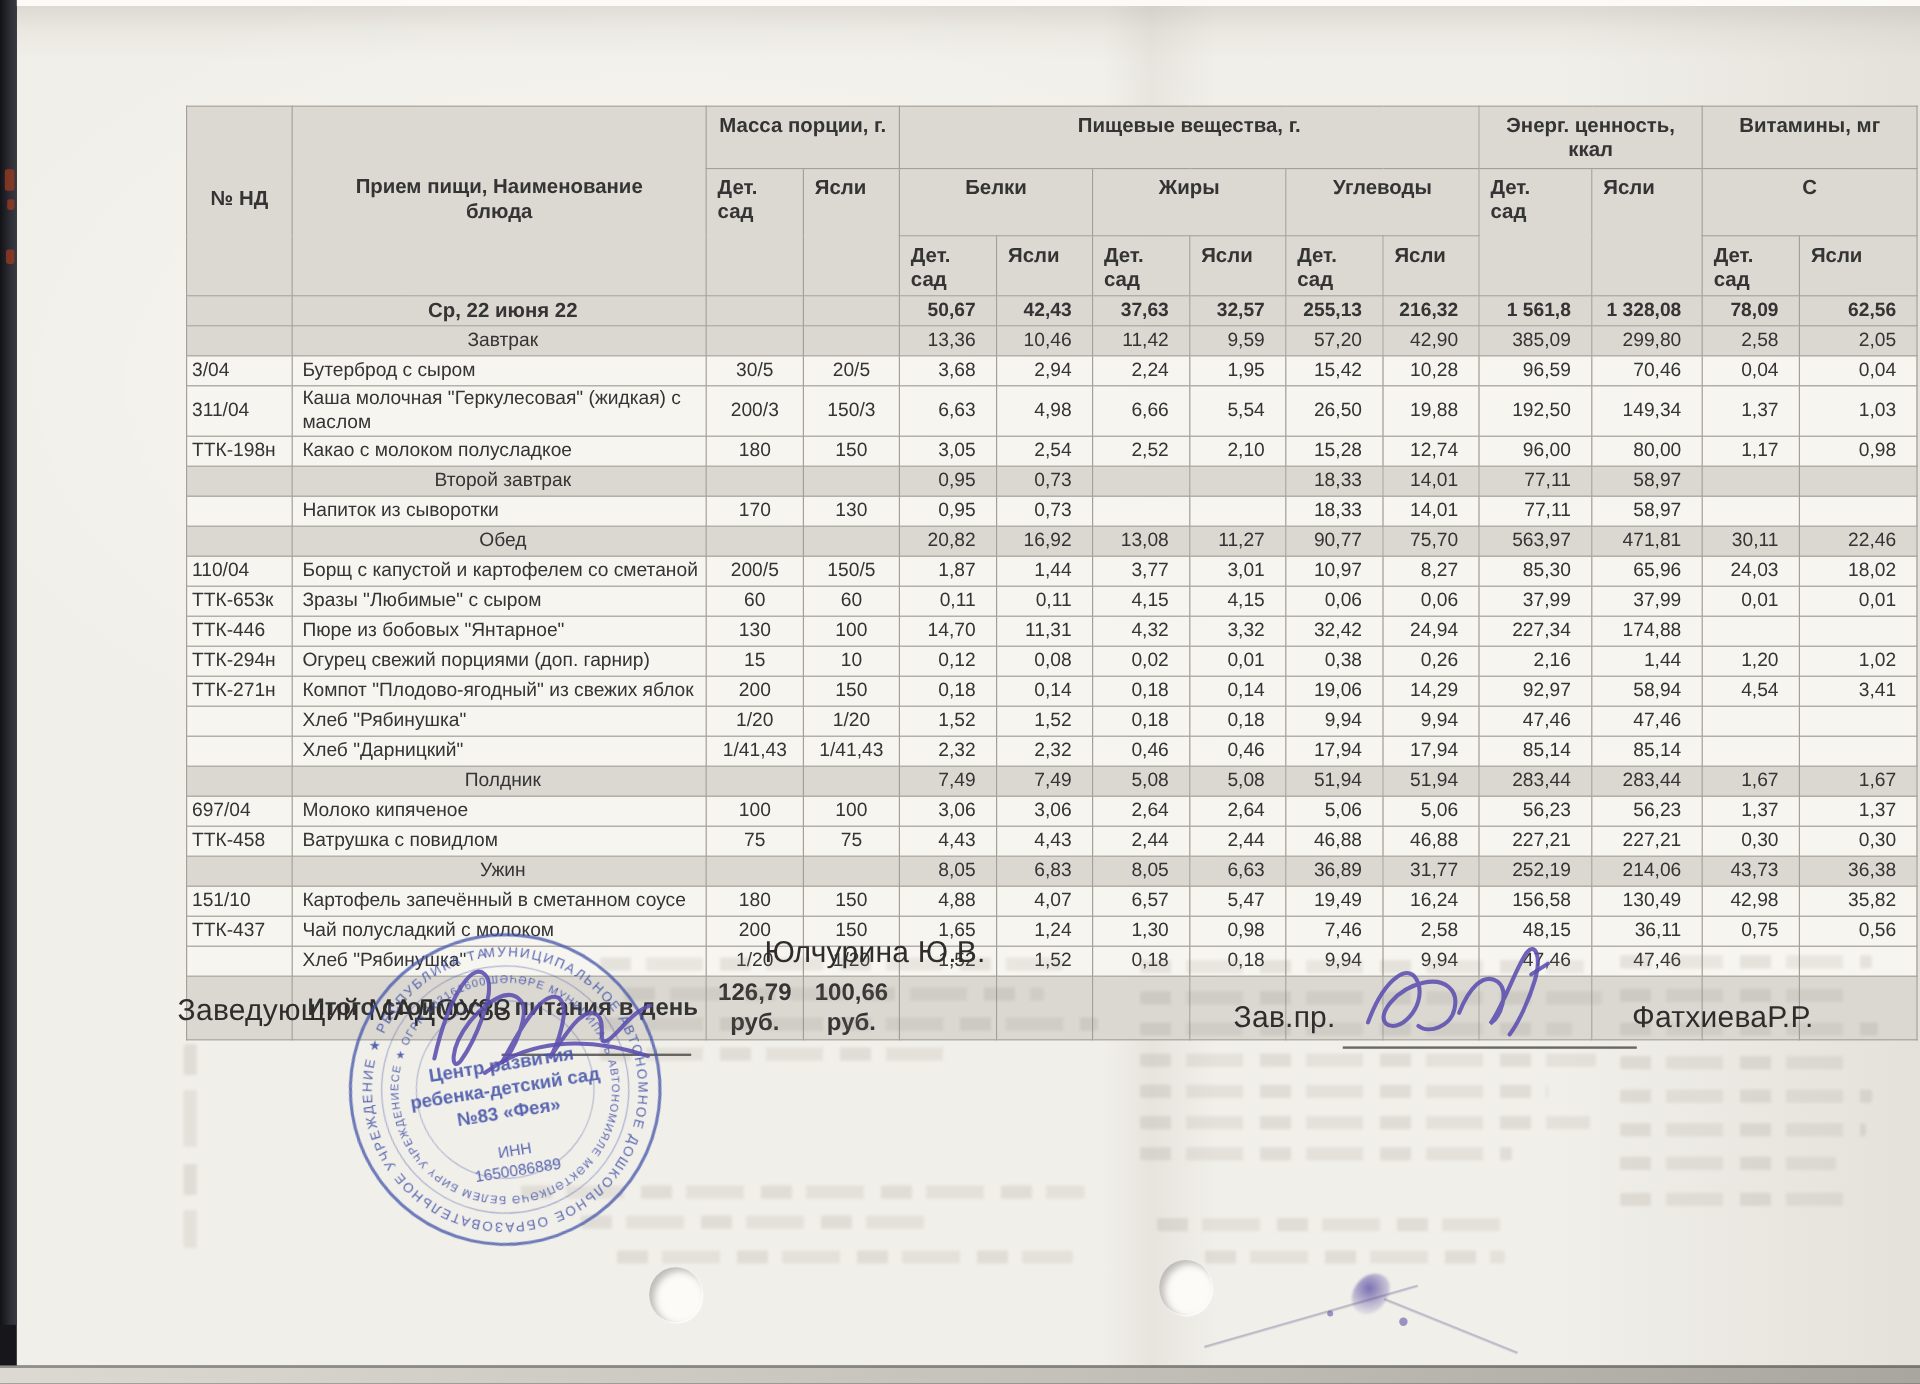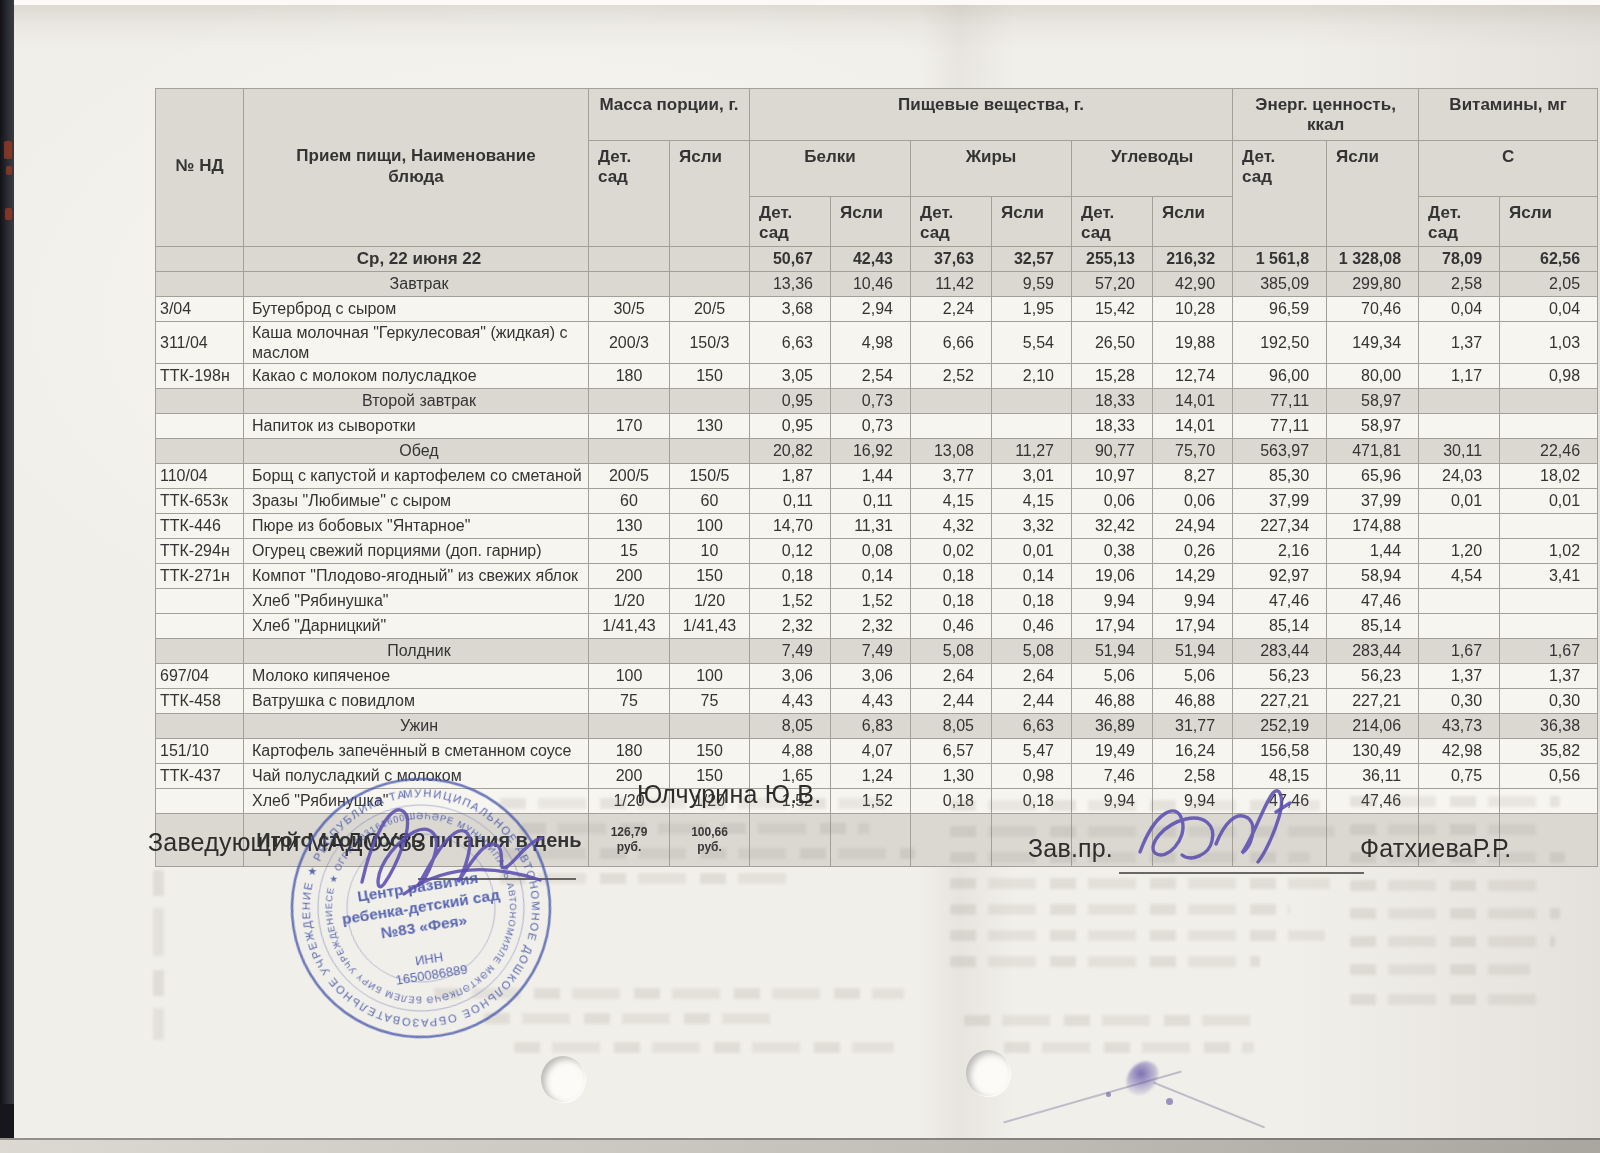--- a/index.html
+++ b/index.html
@@ -40,21 +40,21 @@
   td.c-id{text-align:left;}
   td.c-name{text-align:left;padding-left:8px;padding-right:2px;}
   td.c-num{text-align:right;padding-right:17px;}
   td.c-mass{text-align:center;padding-right:4px;}
   tr.row-day td,tr.row-section td,tr.row-total td{background:#dbd8d2;}
   tr.row-day td{font-weight:700;font-size:16px;}
   tr.row-day td.c-name{font-size:17px;text-align:center;}
   tr.row-section td.c-name{font-weight:400;text-align:center;}
   tr.row-total td{height:50px;font-weight:700;}
   tr.row-total td.c-name{font-size:20px;text-align:center;}
-  tr.row-total td.c-mass{white-space:pre-line;font-size:12px;line-height:1.25;}
+  tr.row-total td.c-mass{white-space:pre-line;font-size:20px;line-height:1.25;}
   
   .sig-label{position:absolute;font-size:25px;color:#2e2d2c;letter-spacing:.2px;}
   .sig-line{position:absolute;height:2px;background:#3c3b39;opacity:.75;}
   .sig-svg{position:absolute;}
   .sig-path{fill:none;stroke:#5b4fae;stroke-width:3.4;stroke-linecap:round;opacity:.88;}
   
   .stamp{position:absolute;left:271px;top:772px;width:272px;height:272px;
     transform:rotate(-9deg);filter:blur(.35px);opacity:.88;}
   .stamp .ring{fill:#4253aa;}
   .stamp .stc{fill:#4253aa;text-anchor:middle;}

